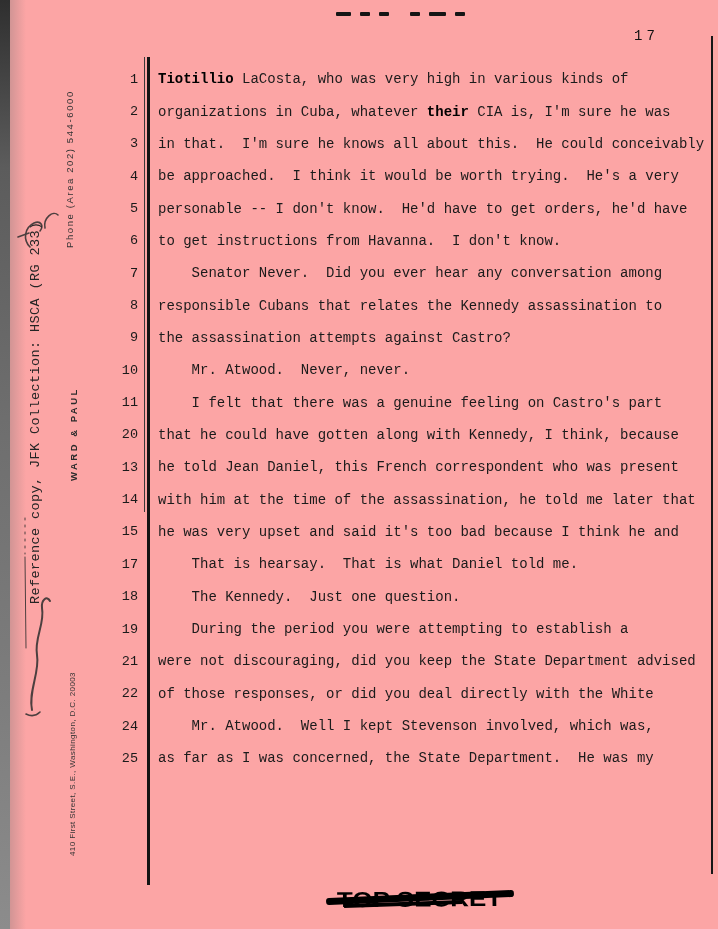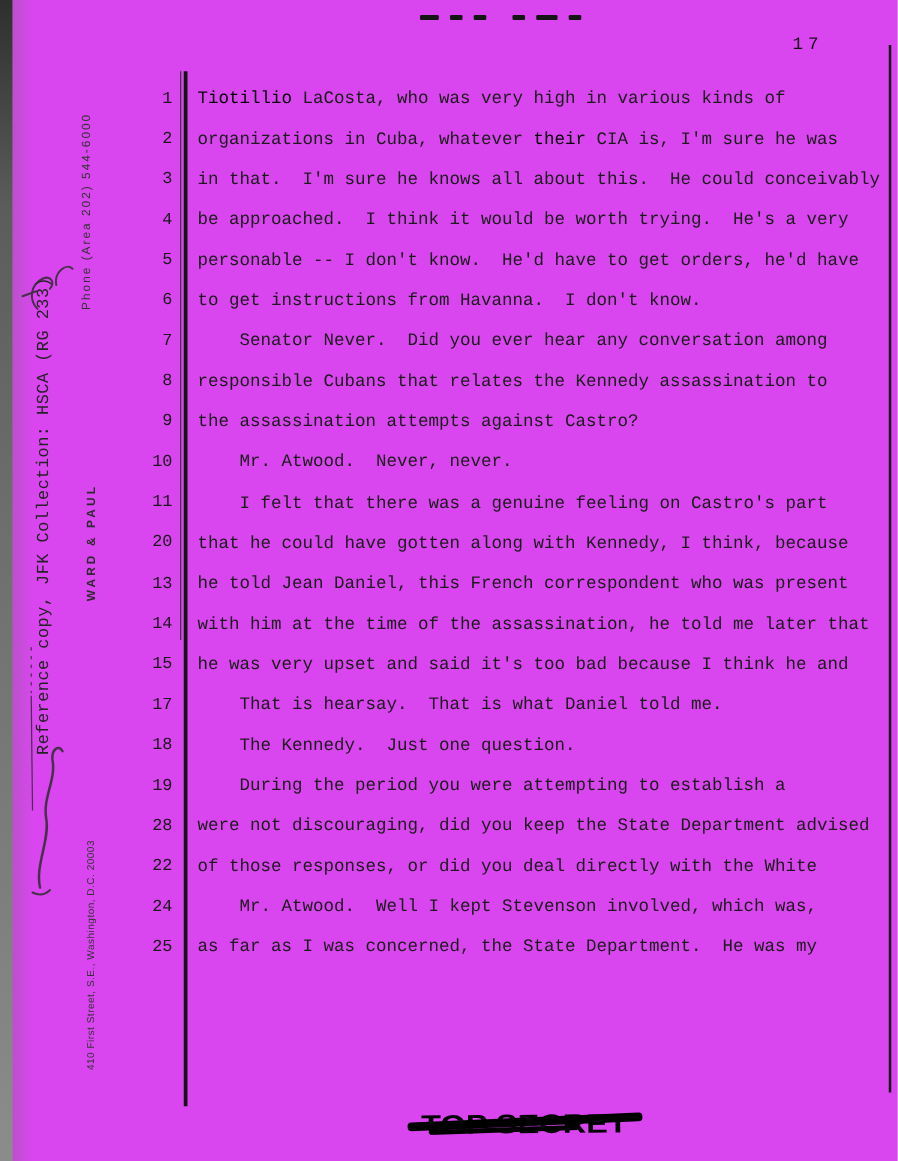--- a/index.html
+++ b/index.html
@@ -2,21 +2,21 @@
 <html><head>
 <meta charset="utf-8">
 <title>Transcript Page 17</title>
 <style>
   html,body{margin:0;padding:0;}
   body{
     width:718px;height:929px;position:relative;background:#e9e9e7;
     font-family:"Liberation Mono","DejaVu Sans Mono",monospace;
   }
   .page{
-    position:absolute;inset:0;background:#d946ef;color:#1c1c1c;overflow:hidden;
+    position:absolute;inset:0;background:#fca5a5;color:#1c1c1c;overflow:hidden;
   }
   
   .binding{
     position:absolute;left:0;top:0;width:10px;height:929px;
     background:linear-gradient(180deg,#2f2f2f 0%,#5c5c5c 18%,#6e6e6e 45%,#7d7d7d 75%,#8c8c8c 100%);
   }
   .binding-shadow{
     position:absolute;left:10px;top:0;width:16px;height:929px;
     background:linear-gradient(90deg,rgba(110,110,110,.30),rgba(110,110,110,0));
   }
@@ -27,21 +27,21 @@
   
   .page-num{position:absolute;left:634px;top:28px;font-size:14px;letter-spacing:4px;color:#111;}
   
   .top-dashes{position:absolute;left:336px;top:12px;display:flex;align-items:center;}
   .top-dashes .dash{height:4px;background:#151515;border-radius:1px;margin-right:9px;}
   
   .transcript{position:absolute;left:104px;top:63px;width:610px;}
   .t-row{display:flex;align-items:center;height:32.35px;}
   .t-num{width:34px;flex:none;text-align:right;font-size:13.5px;color:#1a1a1a;}
   .t-text{margin-left:20px;font-size:14px;white-space:pre;color:#1b1b1b;}
-  .t-text strong{font-weight:normal;color:#000;}
+  .t-text strong{font-weight:bold;color:#000;}
   
   .vtext{position:absolute;transform:rotate(-90deg);transform-origin:0 0;white-space:nowrap;color:#242424;}
   .v-phone{left:64px;top:248px;font-family:"Liberation Sans","DejaVu Sans",sans-serif;font-size:9.5px;letter-spacing:1.6px;color:#333;}
   .v-ref{left:28px;top:604px;font-size:13.5px;letter-spacing:.4px;}
   .v-firm{left:68px;top:481px;font-family:"Liberation Sans","DejaVu Sans",sans-serif;font-size:9.5px;font-weight:bold;letter-spacing:2.5px;color:#2b2b2b;}
   .v-addr{left:68px;top:856px;font-family:"Liberation Sans","DejaVu Sans",sans-serif;font-size:8px;letter-spacing:.4px;color:#333;}
   
   .stamp{
     position:absolute;left:337px;top:884px;font-family:"Liberation Sans","DejaVu Sans",sans-serif;
     font-weight:900;font-size:26px;letter-spacing:0;color:#000;transform:scaleY(.82) rotate(-.5deg);
@@ -145,21 +145,21 @@
       </div>
       <div class="t-row">
         <span class="t-num">18</span>
         <span class="t-text">    The Kennedy.  Just one question.</span>
       </div>
       <div class="t-row">
         <span class="t-num">19</span>
         <span class="t-text">    During the period you were attempting to establish a</span>
       </div>
       <div class="t-row">
-        <span class="t-num">28</span>
+        <span class="t-num">21</span>
         <span class="t-text">were not discouraging, did you keep the State Department advised</span>
       </div>
       <div class="t-row">
         <span class="t-num">22</span>
         <span class="t-text">of those responses, or did you deal directly with the White</span>
       </div>
       <div class="t-row">
         <span class="t-num">24</span>
         <span class="t-text">    Mr. Atwood.  Well I kept Stevenson involved, which was,</span>
       </div>

